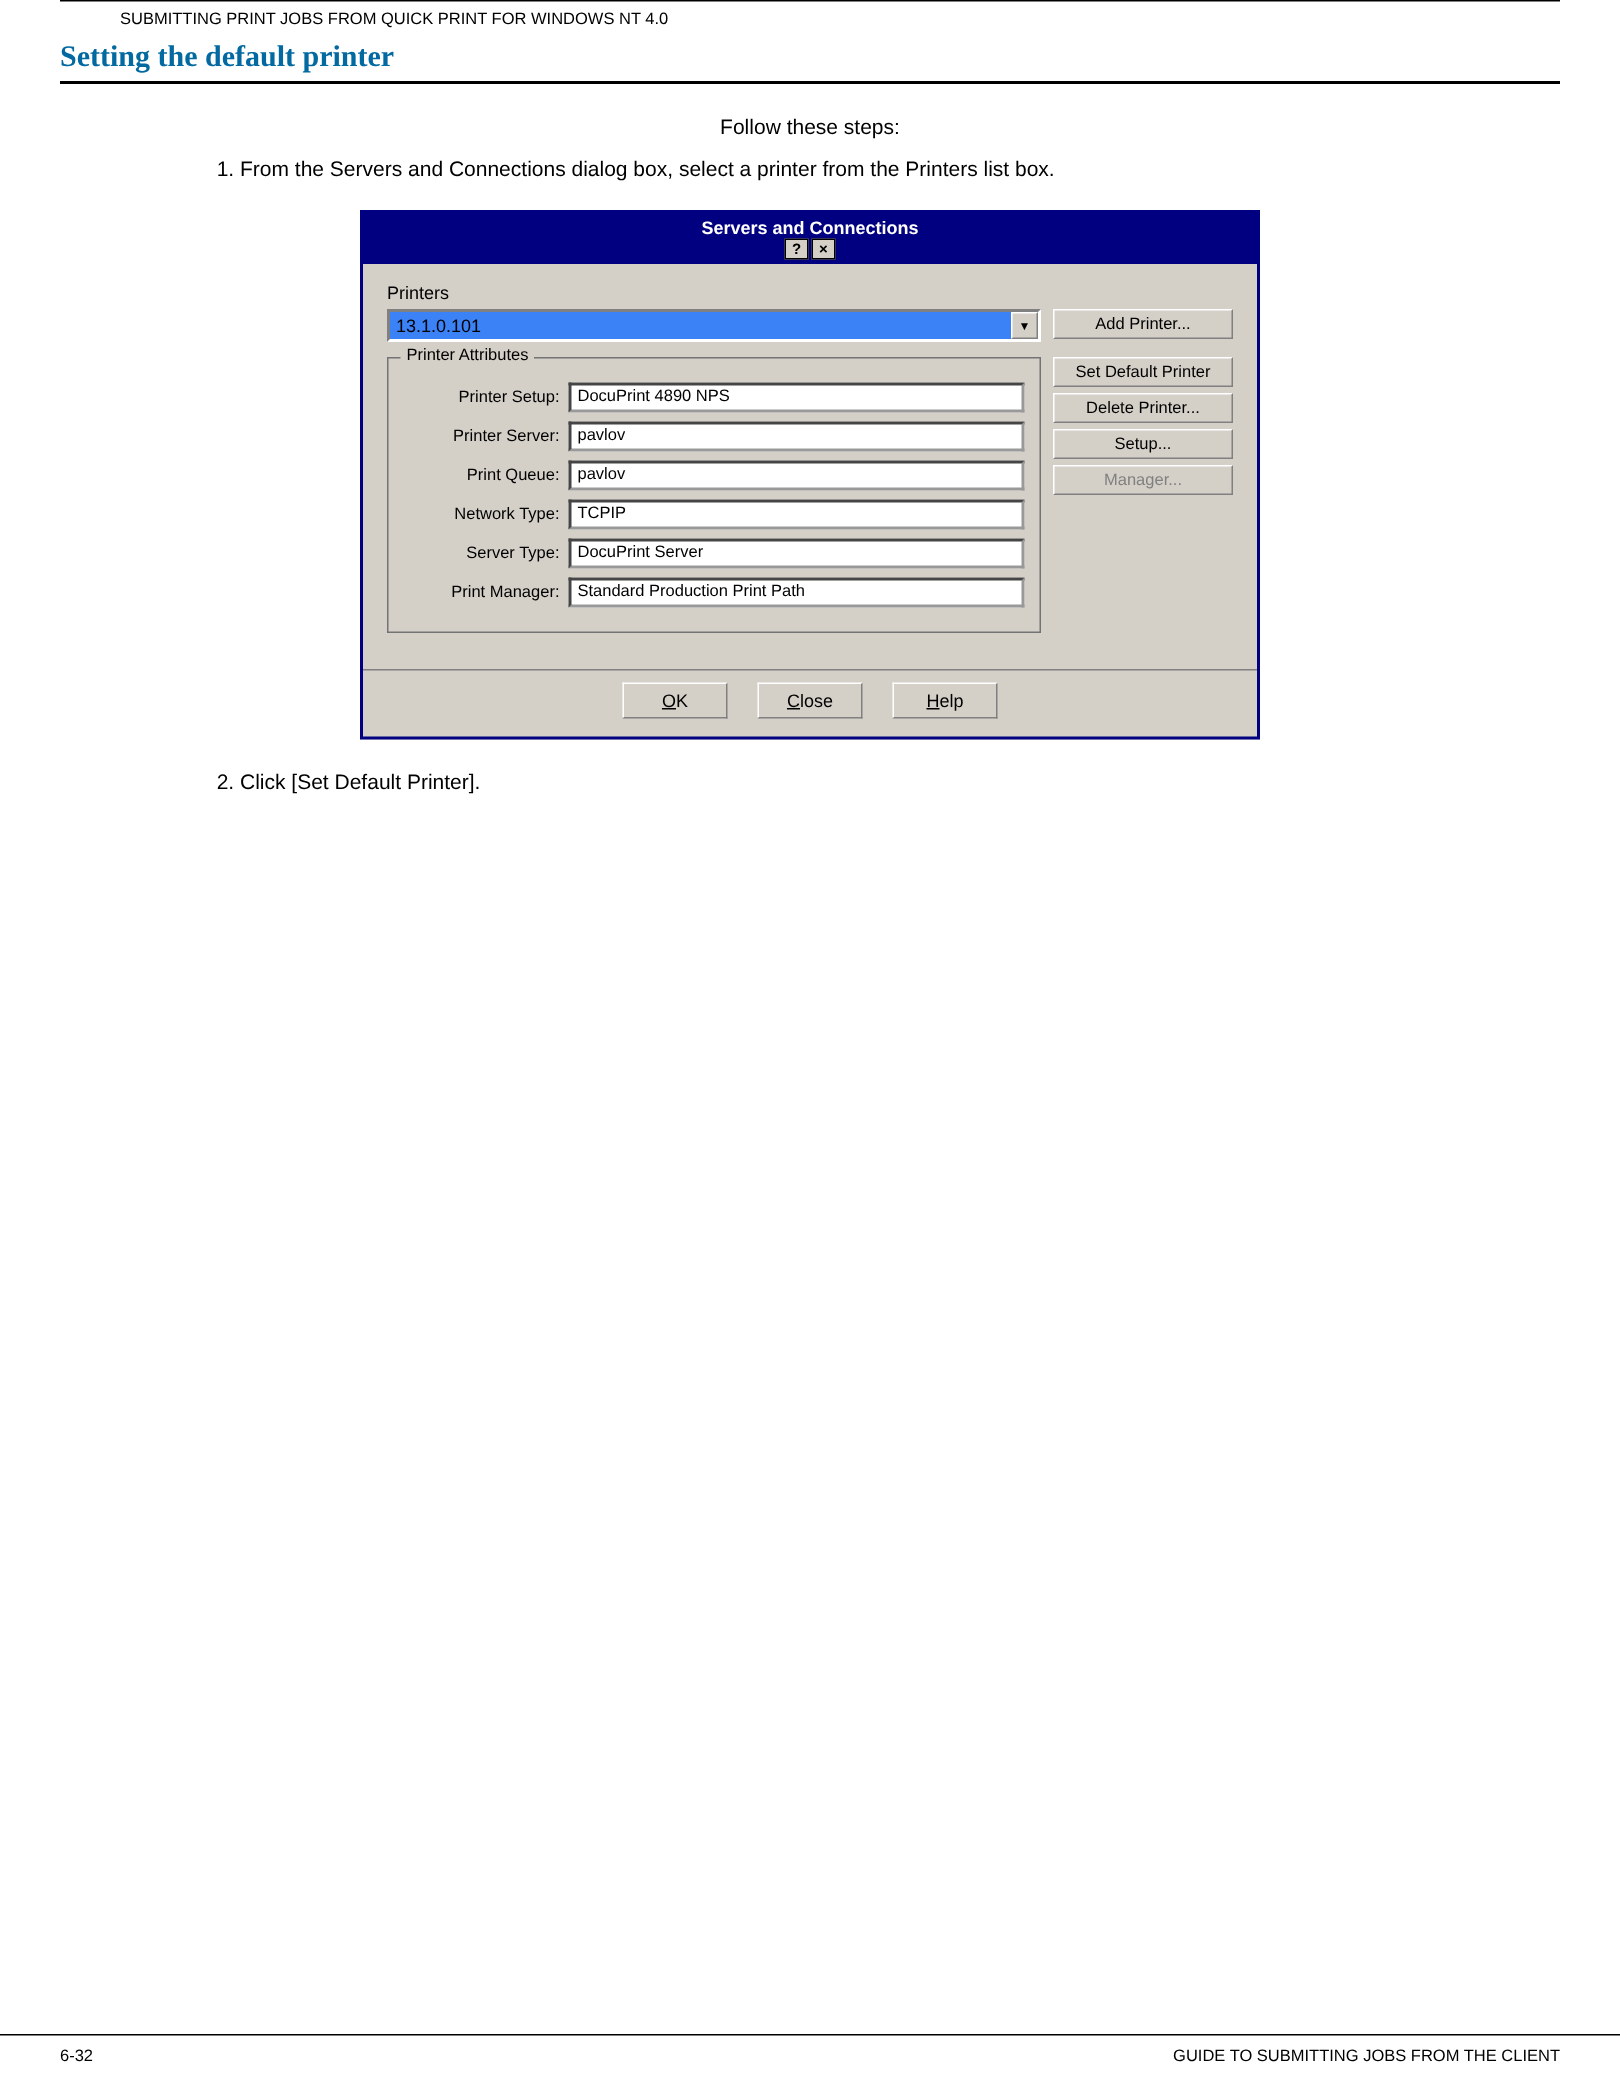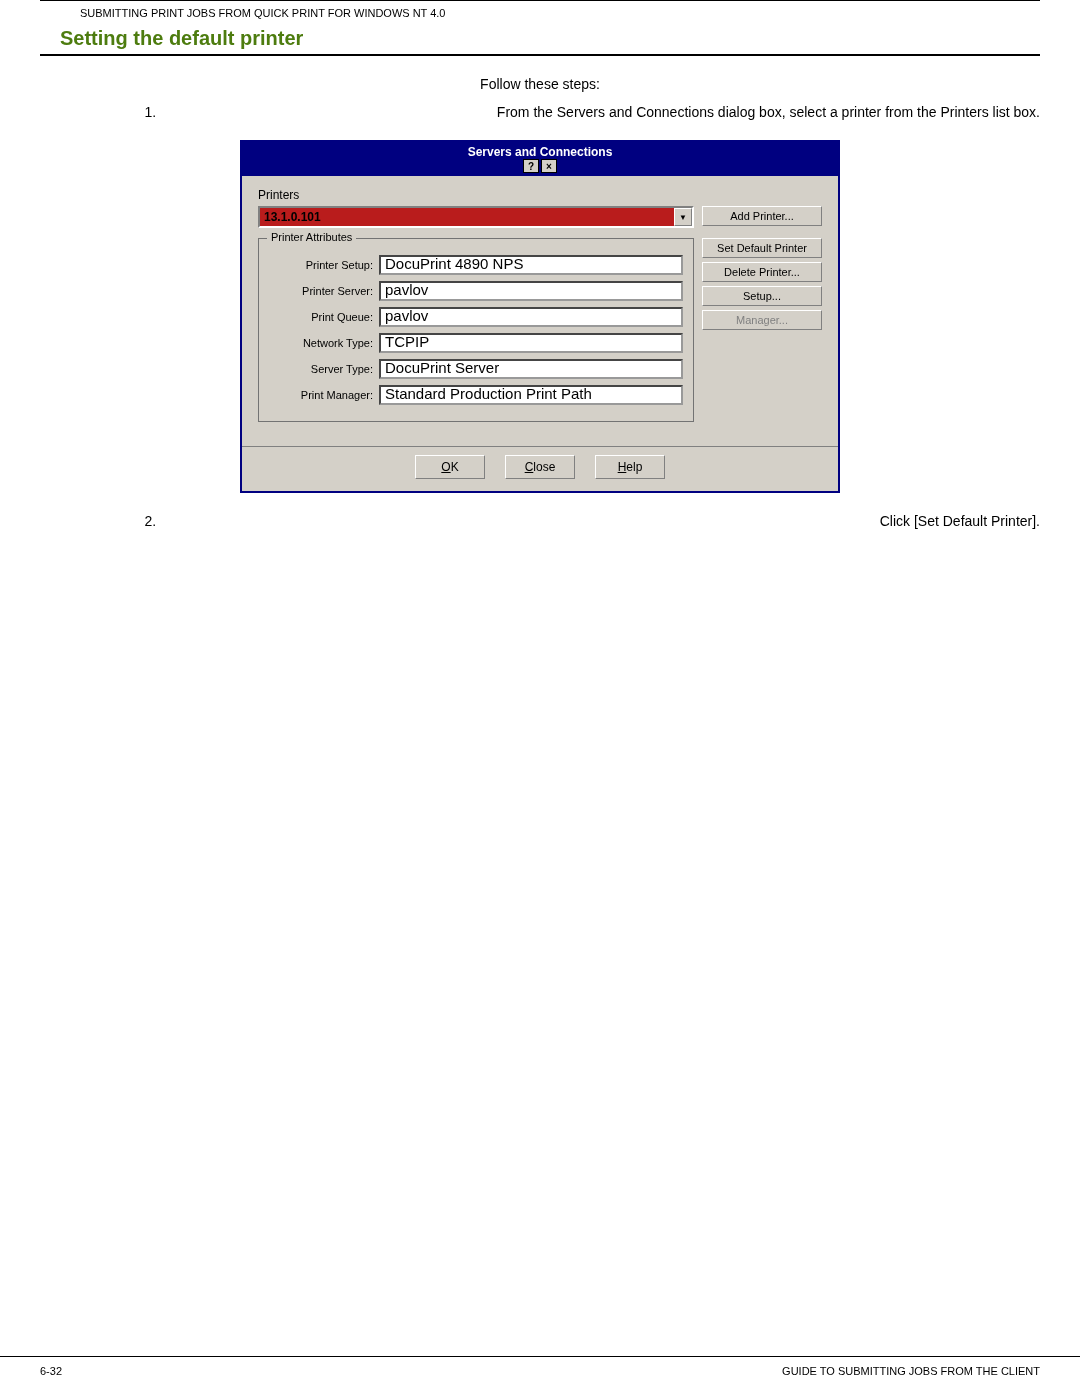--- a/index.html
+++ b/index.html
@@ -38,45 +38,43 @@
 
     
     .section-heading-container {
       margin: 0 40px;
       border-bottom: 2px solid #000;
       padding-bottom: 4px;
       margin-bottom: 20px;
     }
 
     .section-heading {
-      font-family: Liberation Sans, sans-serif;
+      font-family: Liberation Serif, serif;
       font-size: 20px;
       font-weight: bold;
-      color: #4d7c0f;
-      margin-left: 20px;
+      color: #0369a1;
     }
 
     
     .content-area {
       margin: 0 40px;
     }
 
     .follow-steps {
       font-family: Arial, sans-serif;
       font-size: 14px;
       text-align: center;
       margin-bottom: 12px;
     }
 
     .steps-list {
       font-family: Arial, sans-serif;
       font-size: 14px;
       margin-left: 120px;
       margin-bottom: 20px;
-      text-align: right;
     }
 
     .steps-list li {
       margin-bottom: 4px;
       list-style-type: decimal;
     }
 
     
     .dialog-wrapper {
       display: flex;
@@ -200,23 +198,23 @@
       padding-right: 6px;
     }
 
     .attr-value-box {
       flex: 1;
       height: 20px;
       background: #ffffff;
       border: 2px inset #999;
       padding: 1px 4px;
       font-family: Arial, sans-serif;
-      font-size: 15px;
-      display: flex;
-      align-items: flex-end;
+      font-size: 11px;
+      display: flex;
+      align-items: flex-start;
     }
 
     
     .dialog-bottom {
       display: flex;
       justify-content: center;
       gap: 20px;
       padding: 8px 16px 12px 16px;
       border-top: 1px solid #808080;
       align-items: center;
@@ -267,22 +265,21 @@
       overflow: hidden;
     }
 
     .dropdown-text {
       flex: 1;
       padding: 2px 4px;
       font-family: Arial, sans-serif;
       font-size: 12px;
       display: flex;
       align-items: center;
-      background: #b91c1c;
-      font-weight: bold;
+      background: #3b82f6;
     }
 
     .dropdown-btn {
       width: 18px;
       background: #d4d0c8;
       border-top: 1px solid #ffffff;
       border-left: 1px solid #ffffff;
       border-right: 1px solid #808080;
       border-bottom: 1px solid #808080;
       display: flex;

